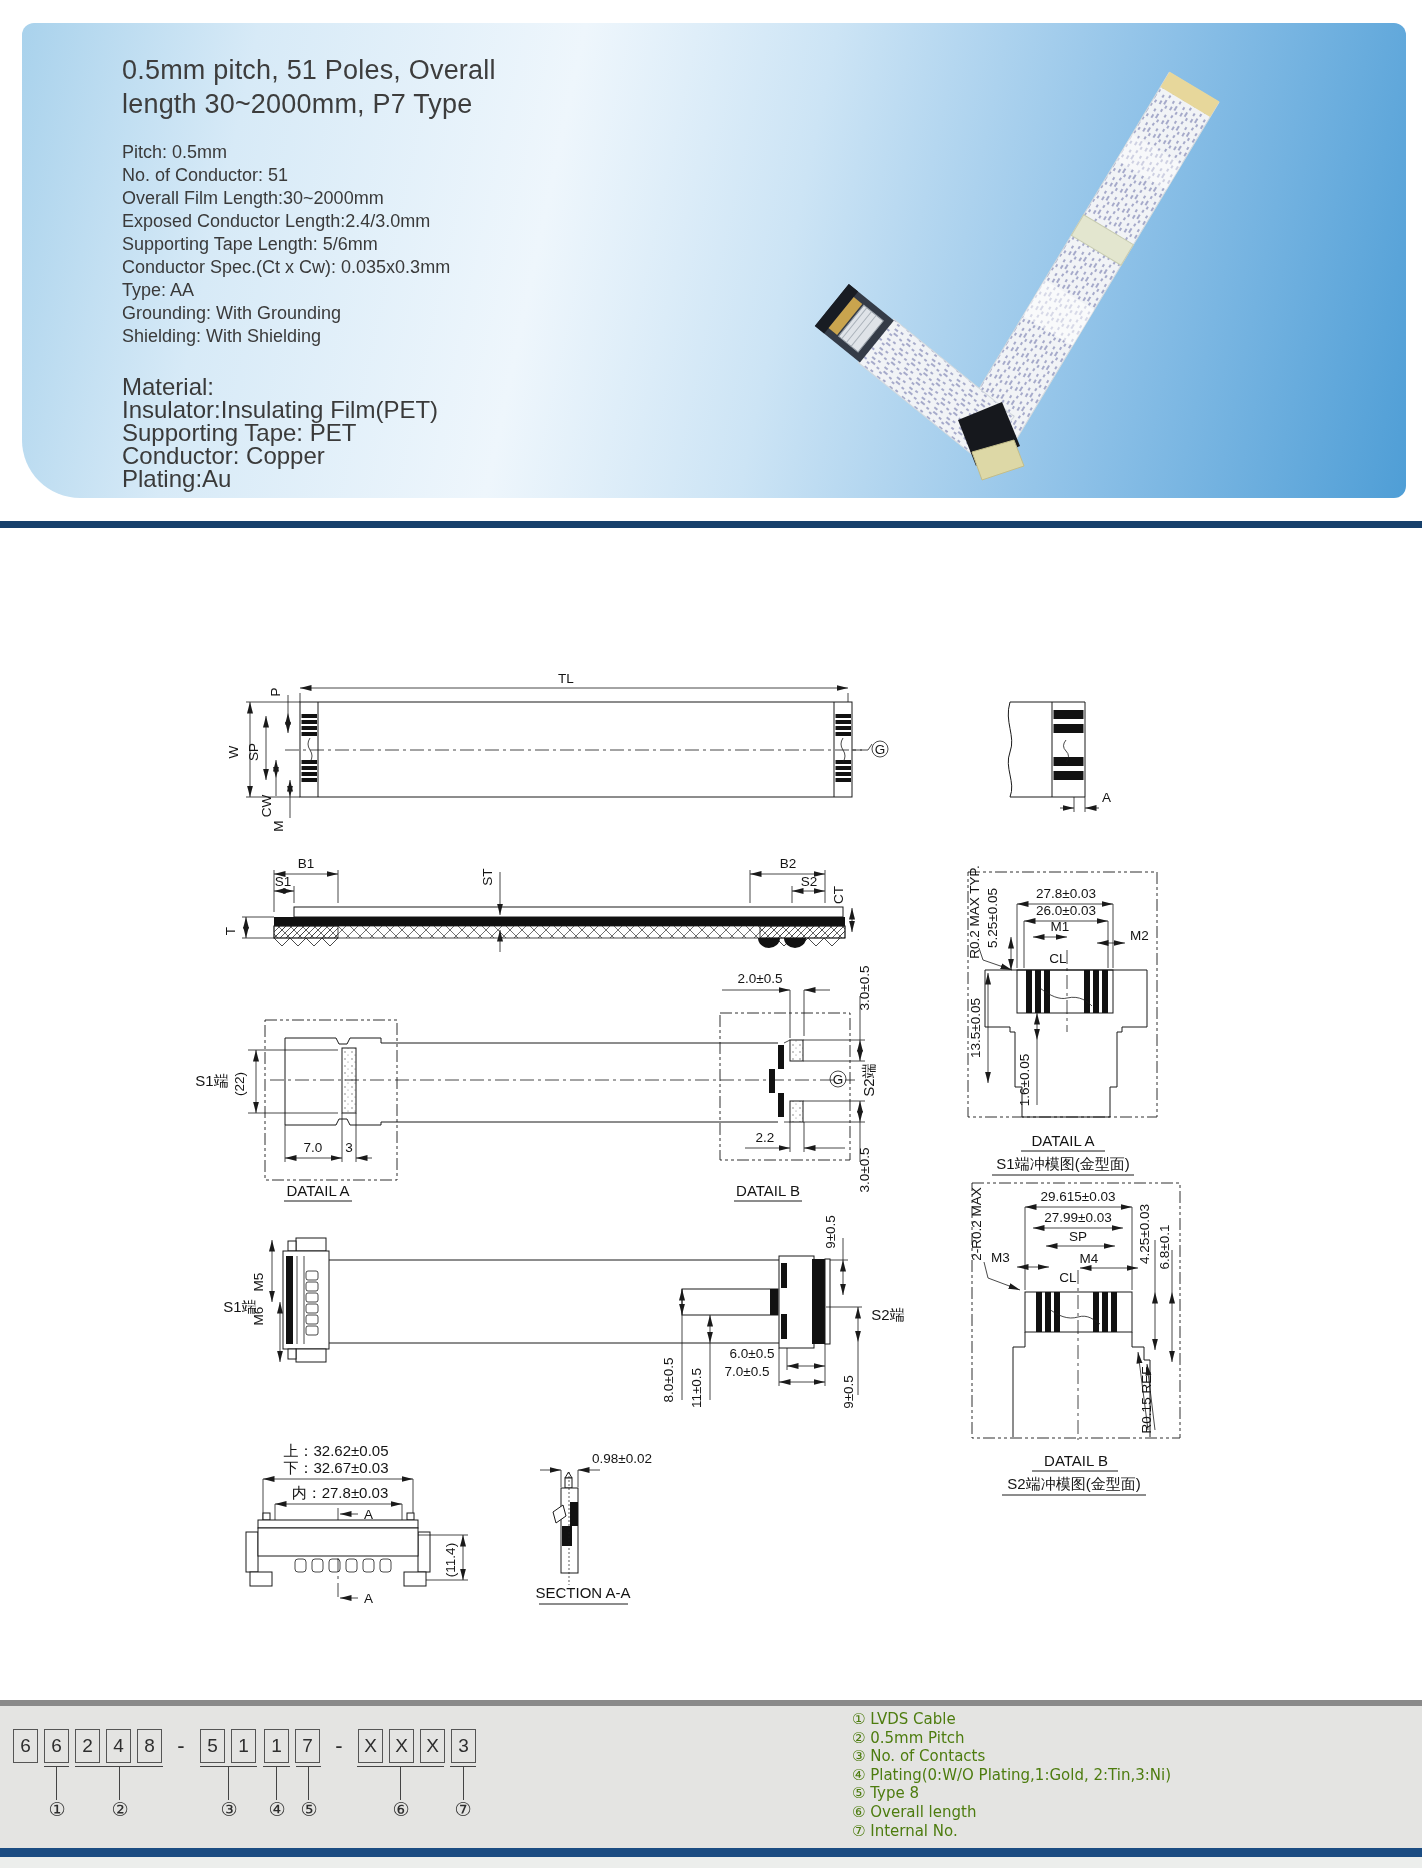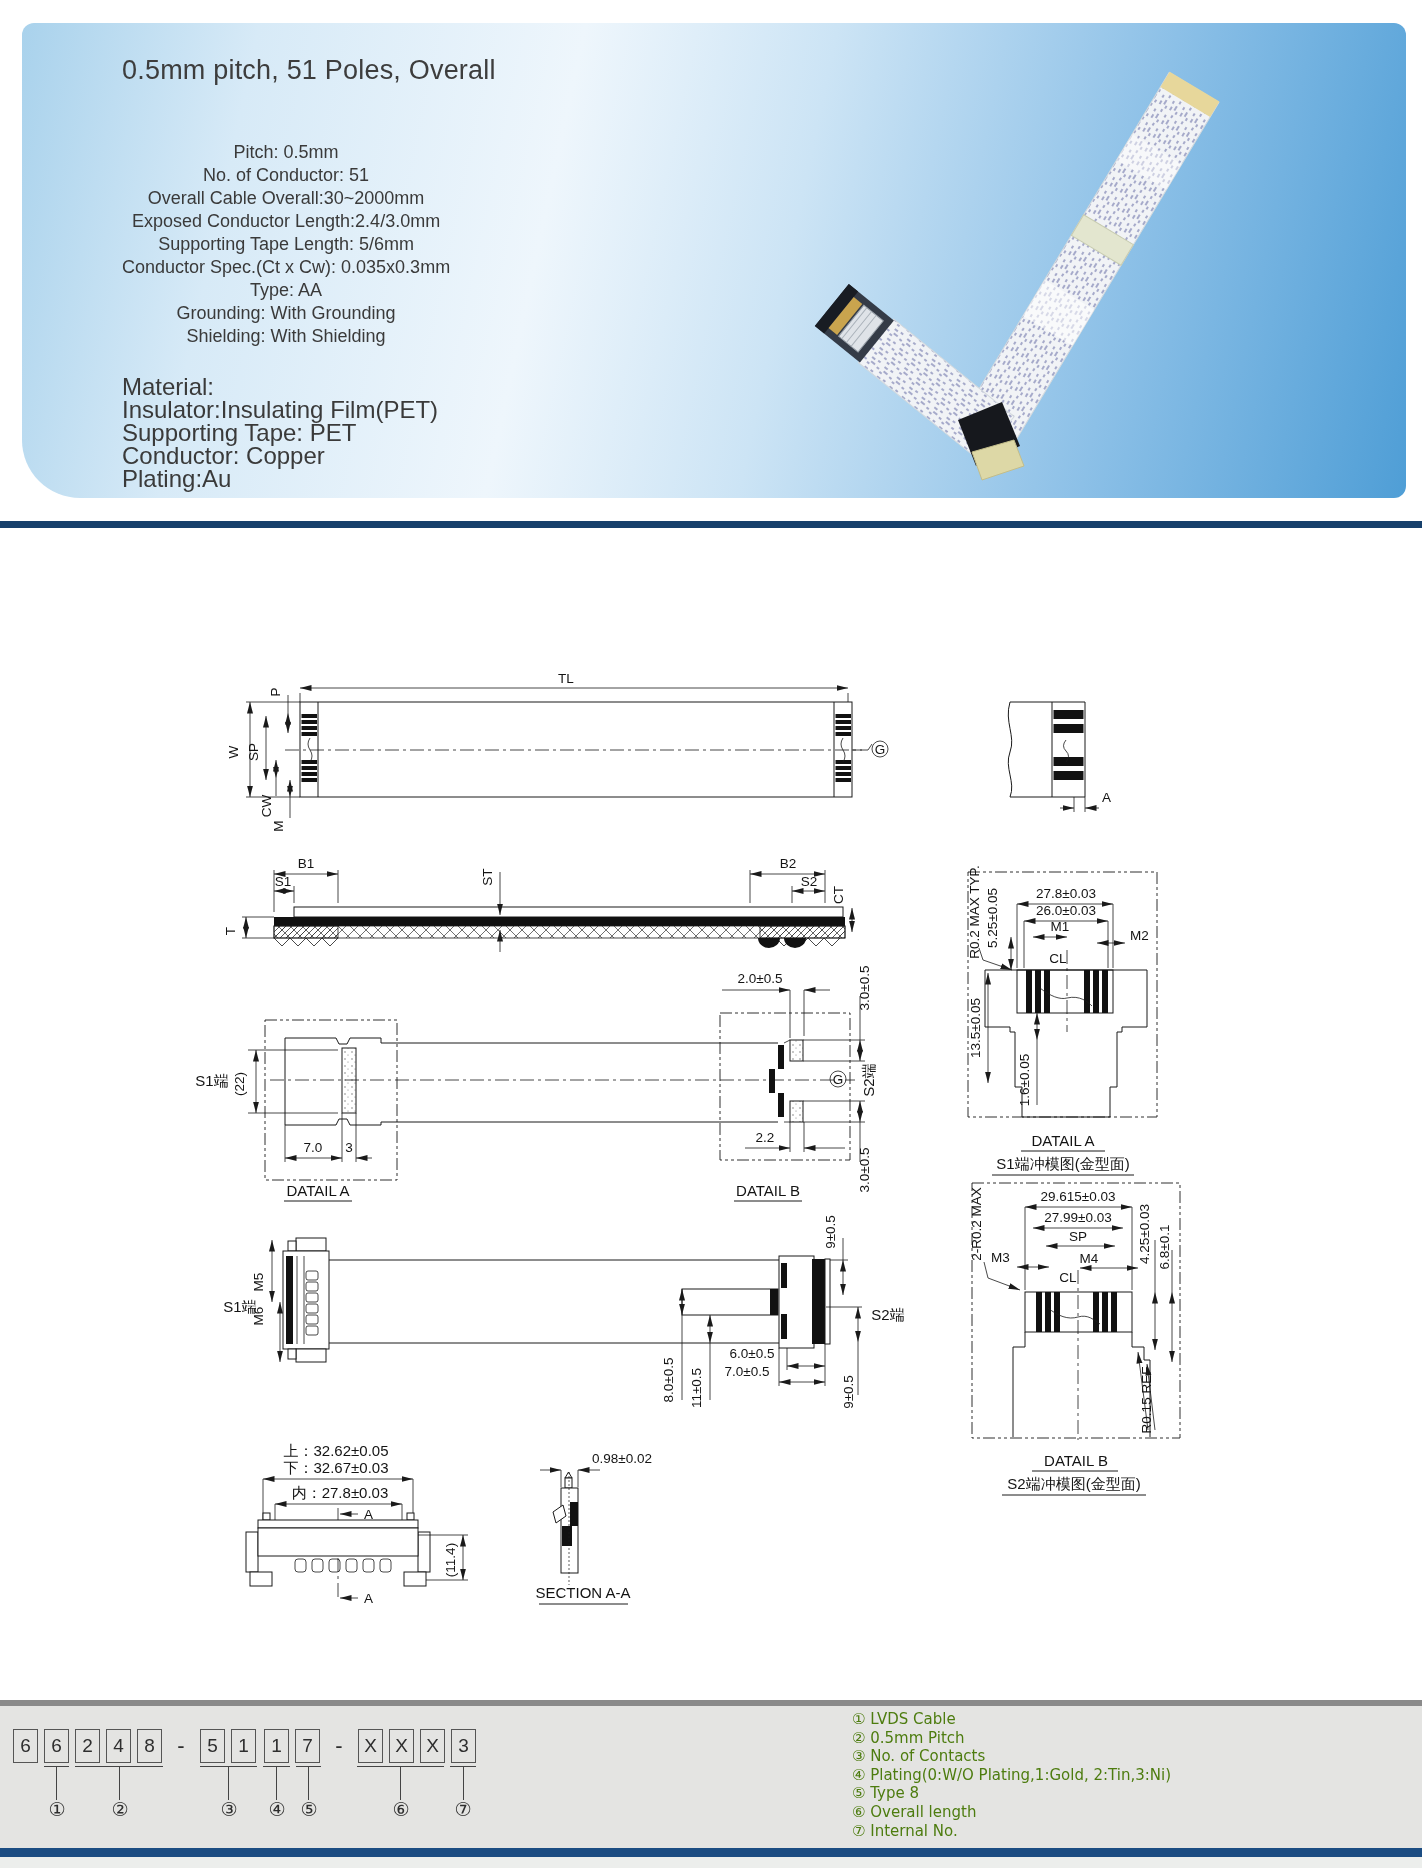--- a/index.html
+++ b/index.html
@@ -3,21 +3,21 @@
 <meta charset="utf-8">
 <style>
   html,body{margin:0;padding:0;background:#fff;}
   .page{position:relative;width:1422px;height:1868px;background:#fff;overflow:hidden;
         font-family:"Liberation Sans",sans-serif;color:#333;padding-left:36px;}
   
   .panel{position:absolute;left:22px;top:23px;width:1384px;height:475px;
          border-radius:12px 12px 12px 58px;
          background:linear-gradient(102deg,#a9d2ec 0%,#d7eaf7 16%,#eef6fc 38%,#cce4f5 55%,#8cc0e7 78%,#4f9ed6 100%);}
   .title{position:absolute;left:100px;top:30px;font-size:27px;line-height:34px;color:#3d3d3d;letter-spacing:.2px;}
-  .specs{position:absolute;left:100px;top:118px;font-size:18px;line-height:23px;color:#3a3a3a;text-align:center;}
+  .specs{position:absolute;left:100px;top:118px;font-size:18px;line-height:23px;color:#3a3a3a;}
   .materials{position:absolute;left:100px;top:352px;font-size:24px;line-height:23px;color:#3a3a3a;}
   
   .divider{position:absolute;left:0;top:521px;width:1422px;height:7px;background:#16406b;}
   .graypanel{position:absolute;left:0;top:1700px;width:1422px;height:168px;background:#e4e4e2;}
   .graypanel .topedge{position:absolute;left:0;top:0;width:1422px;height:6px;background:#8a8a8a;}
   .navybar{position:absolute;left:0;top:148px;width:1422px;height:9px;background:#1b4c82;}
   .belowbar{position:absolute;left:0;top:157px;width:1422px;height:11px;background:#eceeec;}
   
   .pnrow{position:absolute;left:13px;top:29px;display:flex;gap:6px;align-items:center;}
   .pbox{width:25px;height:34px;border:1px solid #555;box-sizing:border-box;
@@ -44,25 +44,26 @@
   .cjk{font-size:15px}
 </style>
 </head>
 <body>
 
 <div class="page">
 
   <div class="panel">
     <div class="title">
       <div>0.5mm pitch, 51 Poles, Overall</div>
+      <div>length 30~2000mm, P7 Type</div>
     </div>
     <div class="specs">
       <div>Pitch: 0.5mm</div>
       <div>No. of Conductor: 51</div>
-      <div>Overall Cable Overall:30~2000mm</div>
+      <div>Overall Film Length:30~2000mm</div>
       <div>Exposed Conductor Length:2.4/3.0mm</div>
       <div>Supporting Tape Length: 5/6mm</div>
       <div>Conductor Spec.(Ct x Cw): 0.035x0.3mm</div>
       <div>Type: AA</div>
       <div>Grounding: With Grounding</div>
       <div>Shielding: With Shielding</div>
     </div>
     <div class="materials">
       <div>Material:</div>
       <div>Insulator:Insulating Film(PET)</div>

